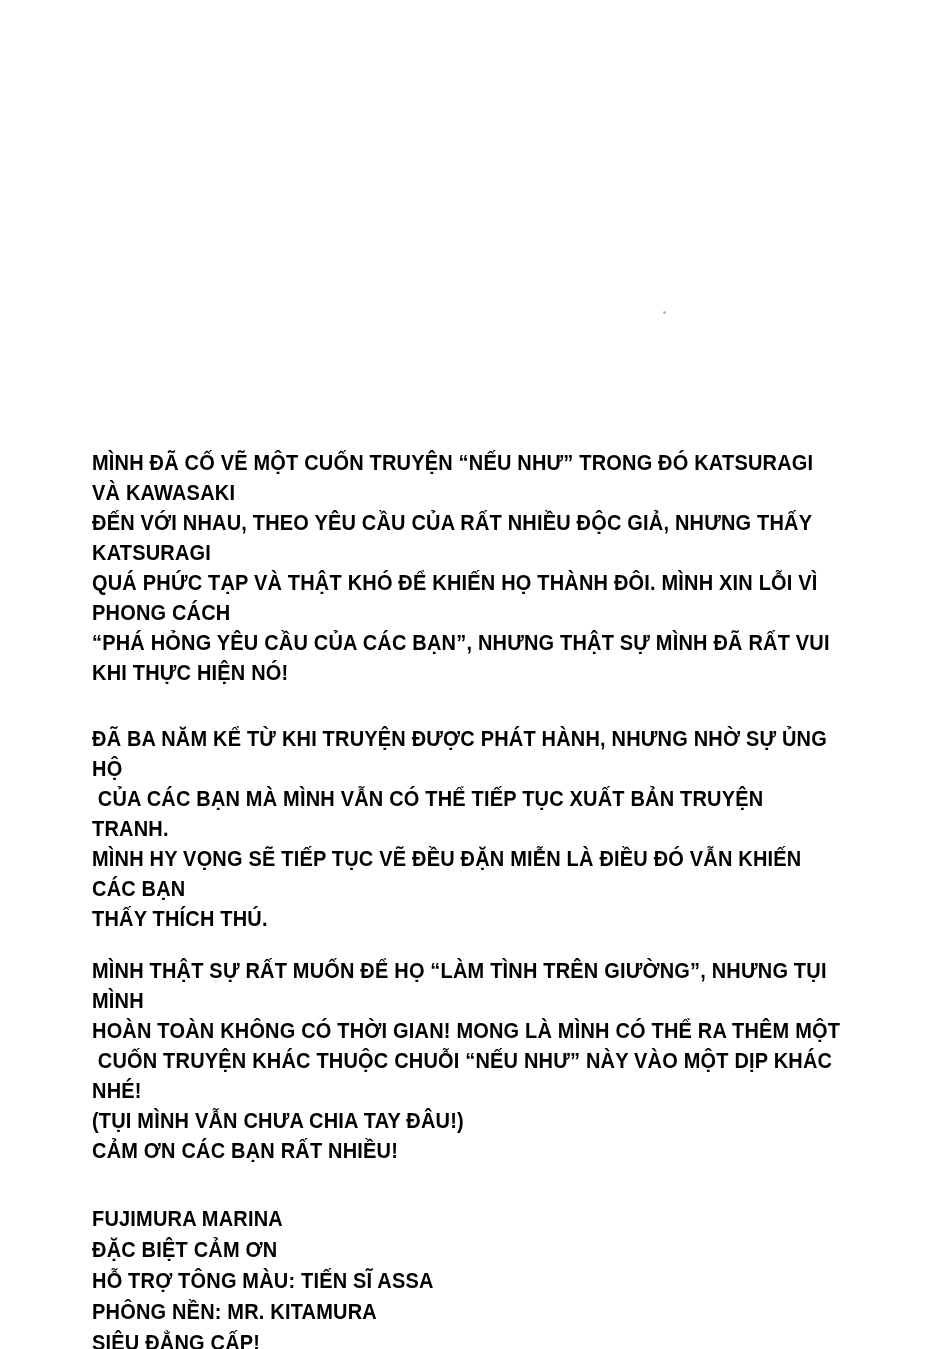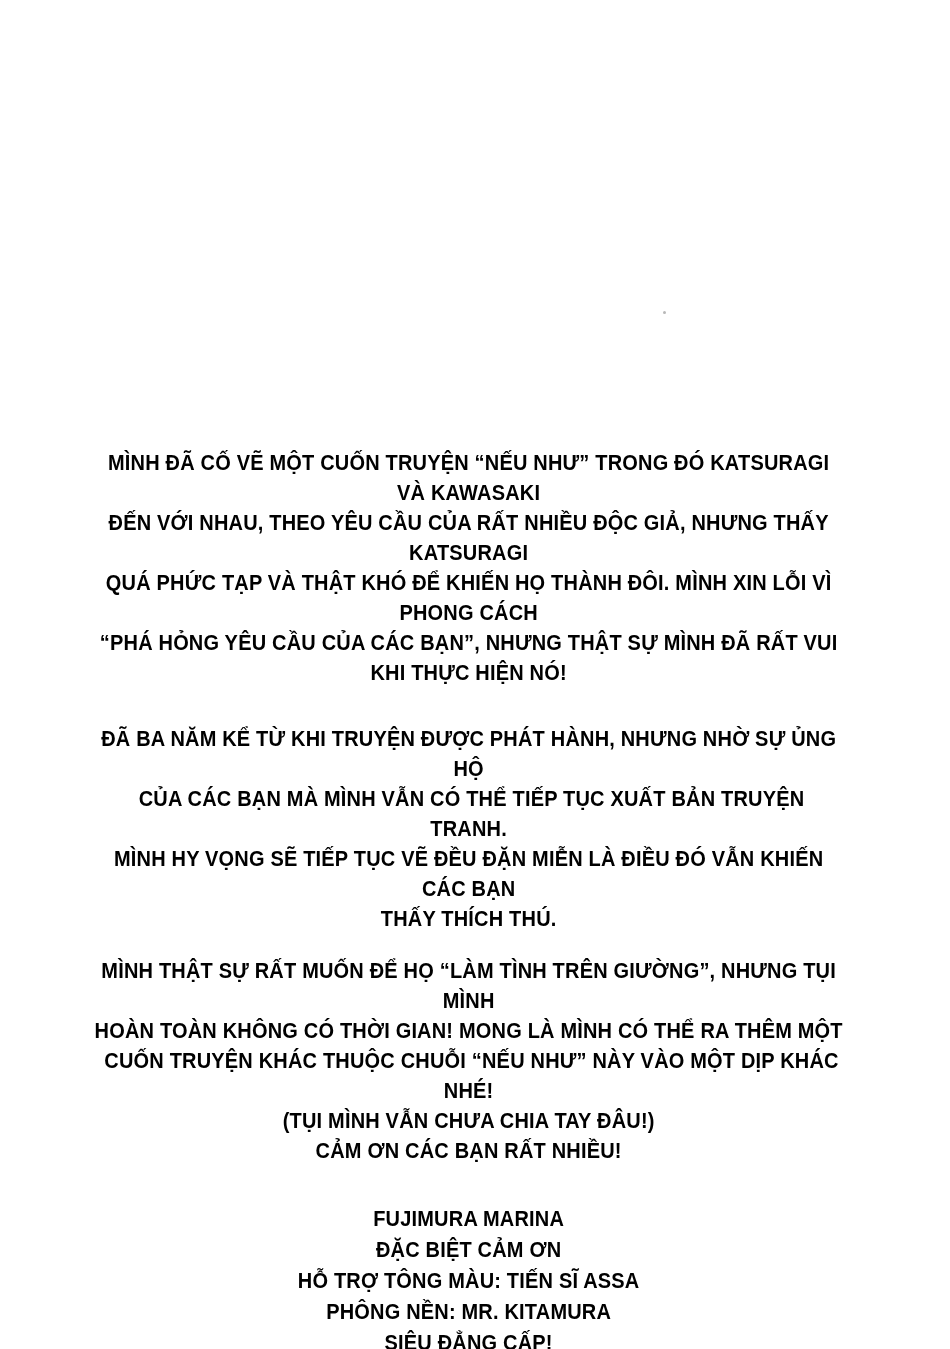--- a/index.html
+++ b/index.html
@@ -7,21 +7,20 @@
     padding: 0;
     background: #ffffff;
   }
   .page {
     position: relative;
     width: 950px;
     height: 1349px;
     background: #ffffff;
     overflow: hidden;
     font-family: "Liberation Sans", sans-serif;
-    text-align: center;
   }
   .dot {
     position: absolute;
     left: 663px;
     top: 311px;
     width: 3px;
     height: 3px;
     background: #b8b8b8;
     border-radius: 50%;
   }

